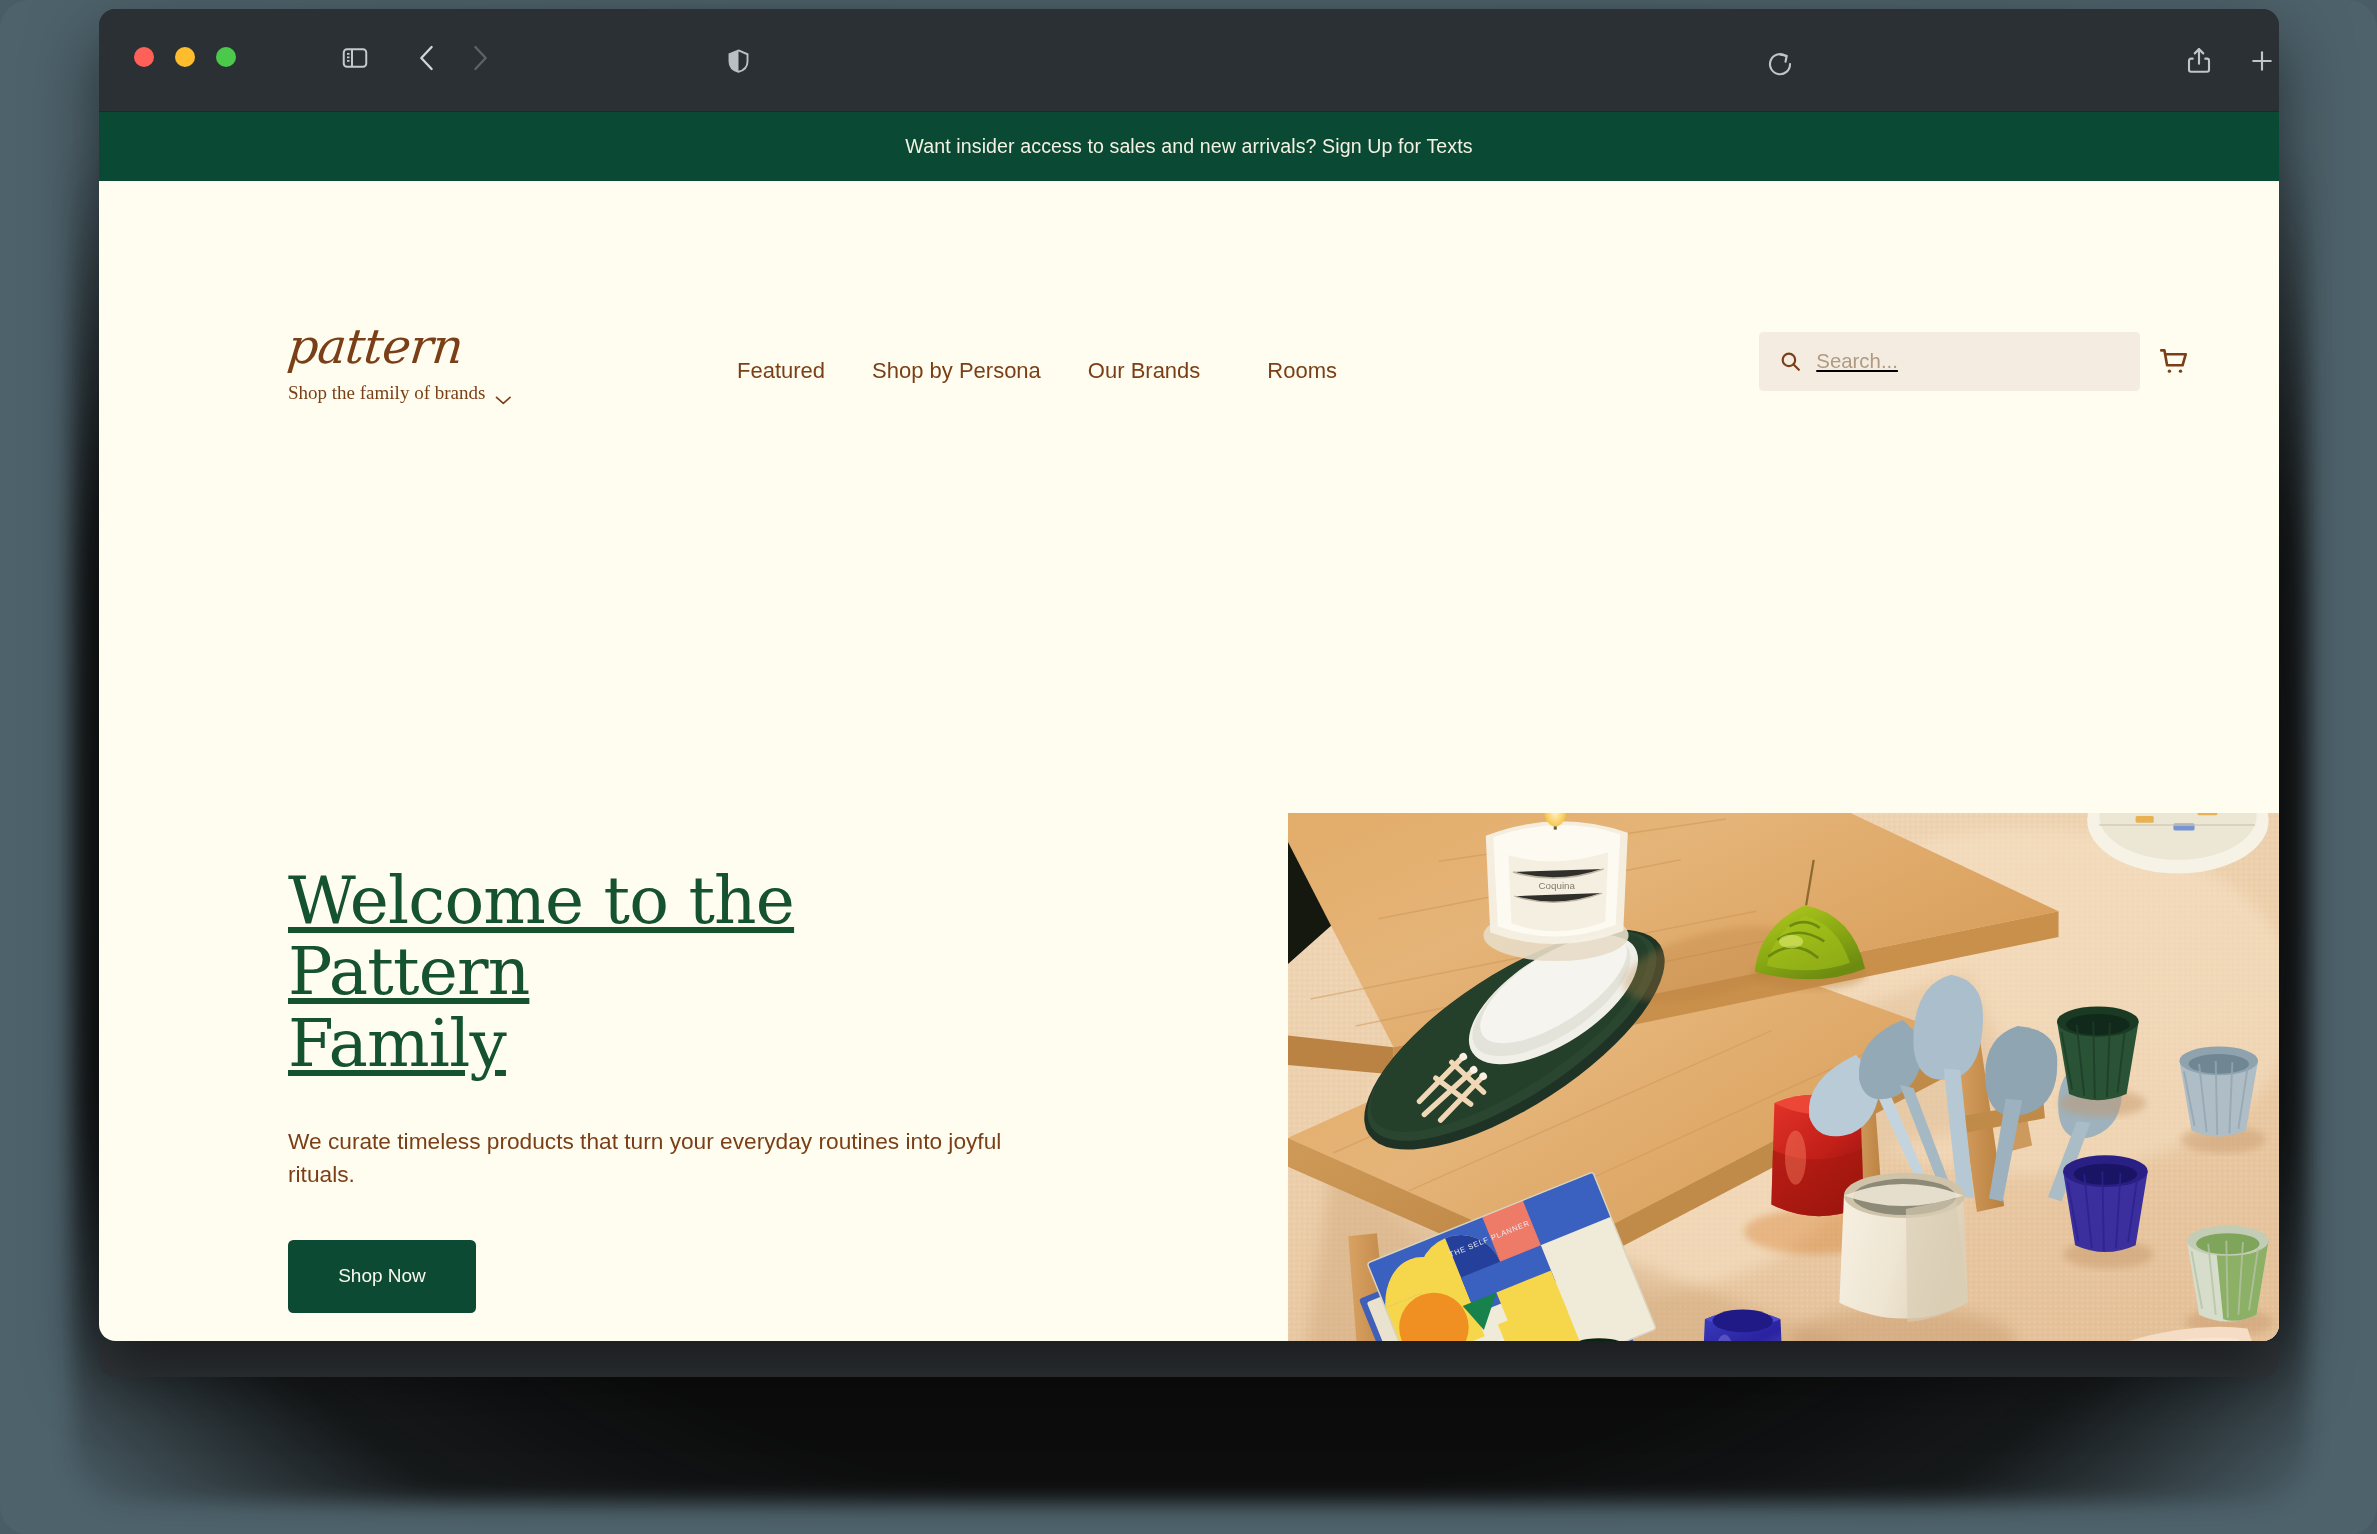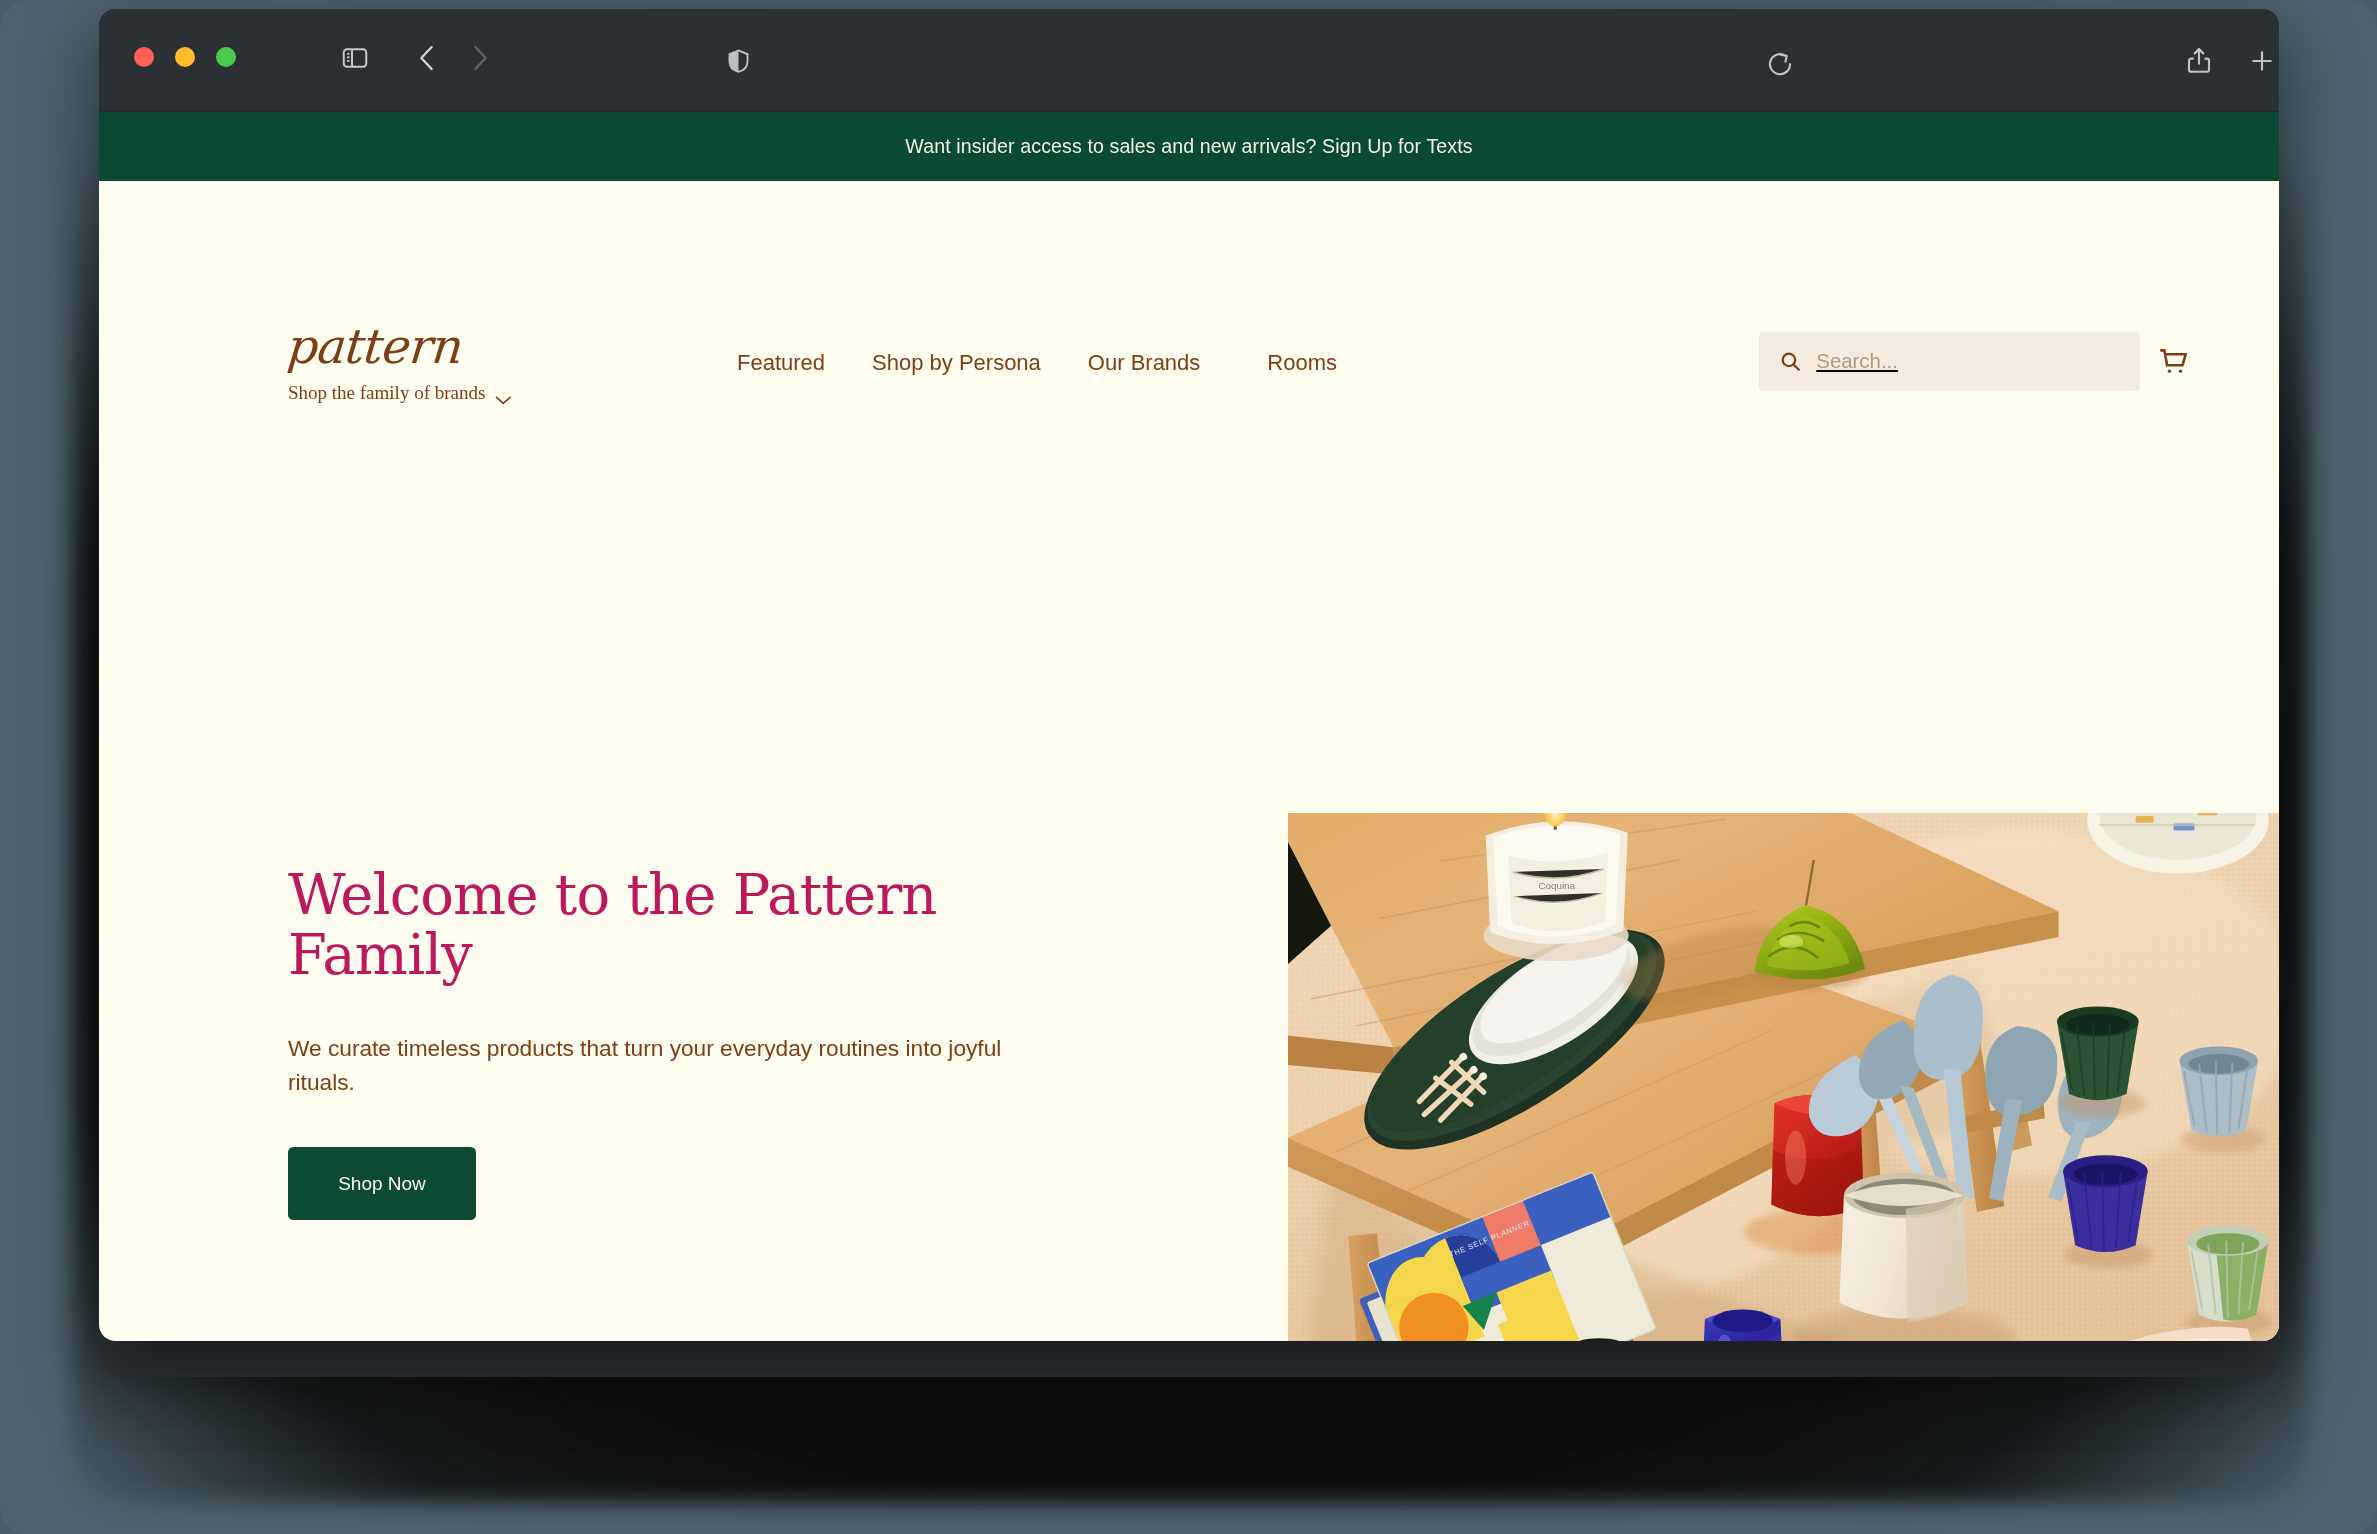--- a/index.html
+++ b/index.html
@@ -133,21 +133,21 @@
     gap: 9.8px;
     color: #7b3f17;
     font-size: 19px;
     font-family: Liberation Serif, serif;
   }
   .chev { display: inline-block; width: 16.6px; height: 9.8px; }
 
   .main-nav {
     position: absolute;
     left: 638px;
-    top: 232px;
+    top: 240px;
     display: flex;
     gap: 0;
     align-items: center;
   }
   .nav-link {
     color: #7b3f17;
     font-size: 22px;
     text-decoration: none;
     padding: 6px 0;
     margin-right: 47px;
@@ -194,24 +194,25 @@
   }
   .hero-copy {
     position: absolute;
     left: 189px;
     top: 541px;
     width: 717px;
   }
   .hero-title {
     font-family: "DejaVu Serif", serif;
     font-weight: 400;
-    font-size: 56px;
+    font-size: 66px;
     line-height: 1.08;
-    color: #be185d;
+    color: #14532d;
     letter-spacing: -0.8px;
+    text-decoration: underline;
   }
   .hero-sub {
     margin-top: 46px;
     font-size: 22.7px;
     line-height: 1.48;
     color: #7b3f17;
     max-width: 793px;
   }
   .shop-now {
     margin-top: 48px;

